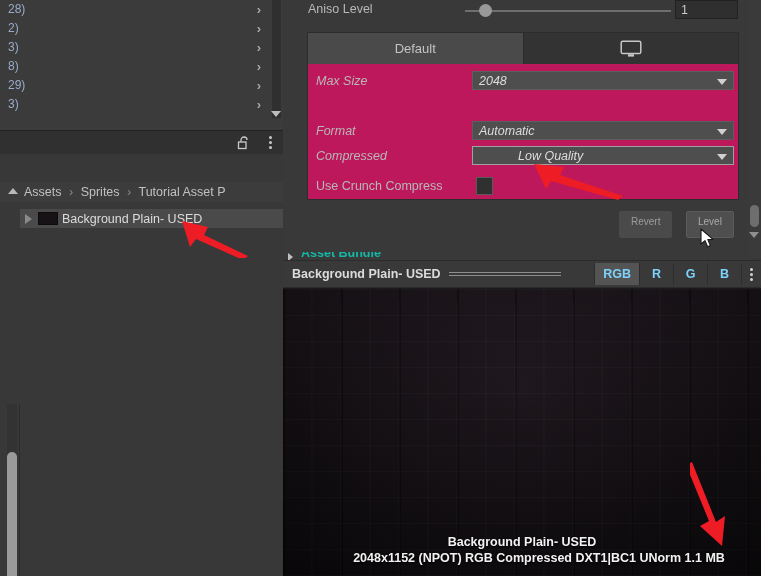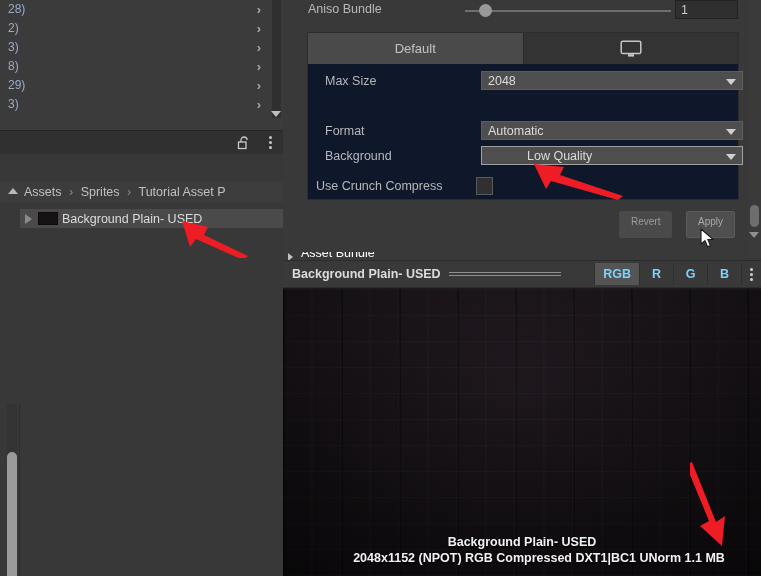--- a/index.html
+++ b/index.html
@@ -145,31 +145,31 @@
   }
   #aniso-field {
     position: absolute; left: 392px; top: 0px; width: 63px; height: 19px;
     background: #2f2f2f; border: 1px solid #212121;
     color: #c9c9c9; font-size: 12.5px; padding-left: 5px; line-height: 18px;
   }
 
   
   #plat-box {
     position: absolute; left: 24px; top: 32px; width: 432px; height: 168px;
-    border: 1px solid #2c2c2c; background: #0f172a;
+    border: 1px solid #2c2c2c; background: #be185d;
   }
   #tabs { position: absolute; left: 0; top: 0; width: 430px; height: 31px; display: flex; }
   .tab {
     flex: 1; display: flex; align-items: center; justify-content: center;
     font-size: 13px; color: #c3c3c3; height: 31px;
   }
   .tab.active { background: #4a4a4a; }
   .tab.inactive { background: #333333; border-left: 1px solid #2b2b2b; }
 
-  .prop-row { position: absolute; left: 9px; width: 430px; height: 25px; }
+  .prop-row { position: absolute; left: 0; width: 430px; height: 25px; font-style: italic; }
   .prop-label {
     position: absolute; left: 8px; top: 3px; font-size: 12.5px; color: #b8b8b8;
   }
   .prop-dd {
     position: absolute; left: 164px; top: 0px; width: 262px; height: 19px;
     background: #4e4e4e; border: 1px solid #5d5d5d;
     color: #dcdcdc; font-size: 12.5px; line-height: 18px; padding-left: 6px;
   }
   .prop-dd.hl { border-color: #a0a0a0; padding-left: 45px; }
   .dd-arrow {
@@ -210,21 +210,21 @@
     border-top: 6px solid #8f8f8f;
   }
 
   
   #bundle-sliver {
     position: absolute; left: 283px; top: 252px; width: 465px; height: 8px;
     overflow: hidden; background: #393939;
   }
   #bundle-sliver span {
     position: absolute; left: 18px; top: -6px; font-size: 12.5px;
-    color: #ffffff; font-weight: normal; white-space: nowrap;
+    color: #14b8a6; font-weight: bold; white-space: nowrap;
   }
   #bundle-arrow {
     position: absolute; left: 288px; top: 253px; width: 0; height: 0;
     border-top: 4px solid transparent; border-bottom: 4px solid transparent;
     border-left: 5px solid #c0c0c0;
   }
 
   
   #preview {
     position: absolute; left: 283px; top: 260px; width: 478px; height: 316px;
@@ -411,21 +411,21 @@
         <div class="foldout"></div>
         <div id="asset-thumb"></div>
         <span id="asset-label">Background Plain-  USED</span>
       </div>
     </div>
   </div>
 
   <div id="inspector">
 
     <div id="aniso-row">
-      <span id="aniso-label">Aniso Bundle</span>
+      <span id="aniso-label">Aniso Level</span>
       <div id="aniso-slider"></div>
       <div id="aniso-knob"></div>
       <div id="aniso-field">1</div>
     </div>
 
     <div id="plat-box">
       <div id="tabs">
         <div class="tab active">Default</div>
         <div class="tab inactive">
           <svg width="22" height="18" viewBox="0 0 22 18">
@@ -446,36 +446,36 @@
 
       <div class="prop-row" style="top:88px">
         <span class="prop-label">Format</span>
         <div class="prop-dd">
           <span>Automatic</span>
           <span class="dd-arrow"></span>
         </div>
       </div>
 
       <div class="prop-row" style="top:113px">
-        <span class="prop-label">Background</span>
+        <span class="prop-label">Compressed</span>
         <div class="prop-dd hl">
           <span>Low Quality</span>
           <span class="dd-arrow"></span>
         </div>
       </div>
 
       <div id="crunch-row">
         <span id="crunch-label">Use Crunch Compress</span>
         <div id="crunch-box"></div>
       </div>
     </div>
 
     <div id="btn-row">
       <div class="ibtn" id="btn-revert">Revert</div>
-      <div class="ibtn" id="btn-apply">Apply</div>
+      <div class="ibtn" id="btn-apply">Level</div>
     </div>
 
     <div id="insp-scroll">
       <div id="insp-thumb"></div>
       <div id="insp-down"></div>
     </div>
   </div>
 
   <div id="bundle-sliver">
     <span>Asset Bundle</span>

